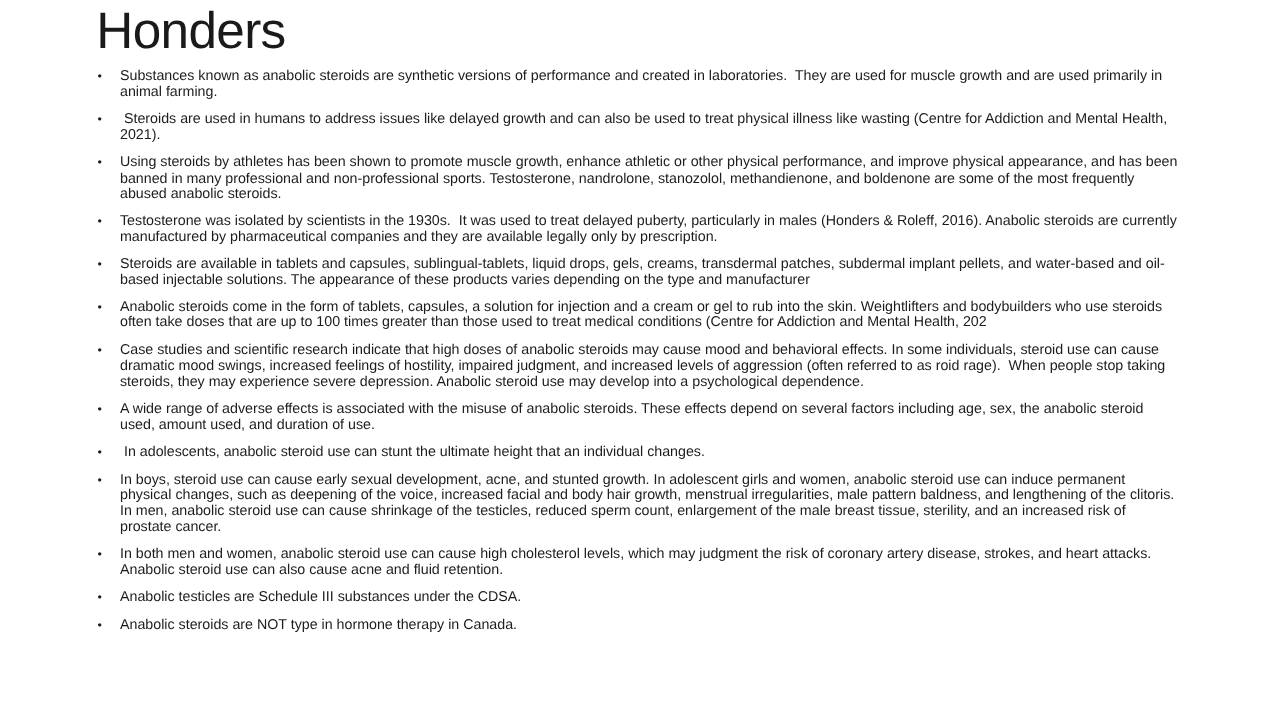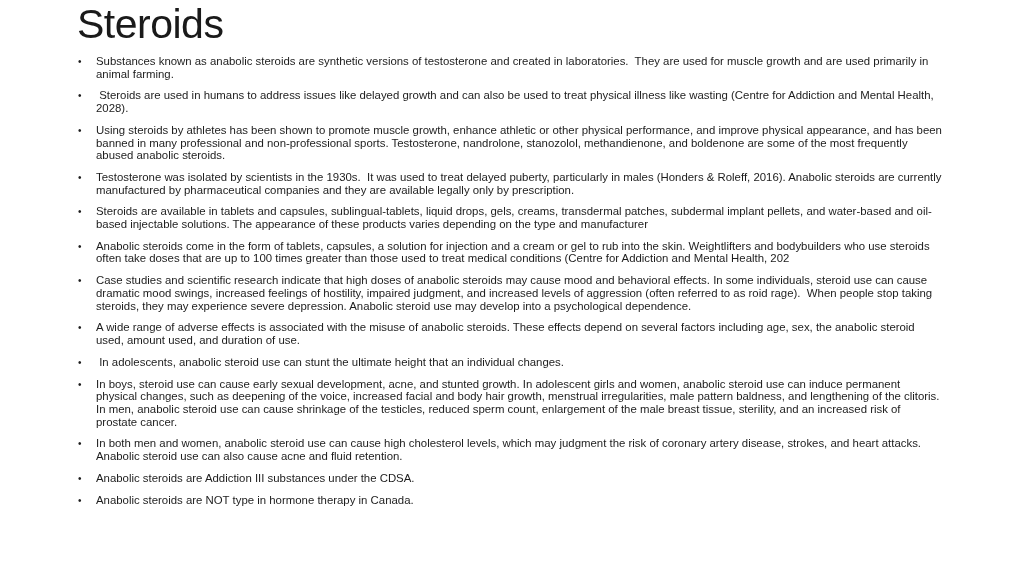--- a/index.html
+++ b/index.html
@@ -54,29 +54,29 @@
     font-size: 11.4px;
     line-height: 12.7px;
     color: #1c1c1c;
     white-space: pre-wrap;
   }
 </style>
 </head>
 <body>
 
 <div class="slide">
-  <div class="slide-title">Steroids</div>
+  <div class="slide-title">Honders</div>
   <ul class="bullet-list">
     <li class="bullet-item">
       <span class="bullet-marker">•</span>
-      <span class="bullet-text">Substances known as anabolic steroids are synthetic versions of testosterone and created in laboratories.  They are used for muscle growth and are used primarily in animal farming.</span>
+      <span class="bullet-text">Substances known as anabolic steroids are synthetic versions of performance and created in laboratories.  They are used for muscle growth and are used primarily in animal farming.</span>
     </li>
     <li class="bullet-item">
       <span class="bullet-marker">•</span>
-      <span class="bullet-text"> Steroids are used in humans to address issues like delayed growth and can also be used to treat physical illness like wasting (Centre for Addiction and Mental Health, 2028).</span>
+      <span class="bullet-text"> Steroids are used in humans to address issues like delayed growth and can also be used to treat physical illness like wasting (Centre for Addiction and Mental Health, 2021).</span>
     </li>
     <li class="bullet-item">
       <span class="bullet-marker">•</span>
       <span class="bullet-text">Using steroids by athletes has been shown to promote muscle growth, enhance athletic or other physical performance, and improve physical appearance, and has been banned in many professional and non-professional sports. Testosterone, nandrolone, stanozolol, methandienone, and boldenone are some of the most frequently abused anabolic steroids.</span>
     </li>
     <li class="bullet-item">
       <span class="bullet-marker">•</span>
       <span class="bullet-text">Testosterone was isolated by scientists in the 1930s.  It was used to treat delayed puberty, particularly in males (Honders &amp; Roleff, 2016). Anabolic steroids are currently manufactured by pharmaceutical companies and they are available legally only by prescription.</span>
     </li>
     <li class="bullet-item">
@@ -102,20 +102,20 @@
     <li class="bullet-item">
       <span class="bullet-marker">•</span>
       <span class="bullet-text">In boys, steroid use can cause early sexual development, acne, and stunted growth. In adolescent girls and women, anabolic steroid use can induce permanent physical changes, such as deepening of the voice, increased facial and body hair growth, menstrual irregularities, male pattern baldness, and lengthening of the clitoris.  In men, anabolic steroid use can cause shrinkage of the testicles, reduced sperm count, enlargement of the male breast tissue, sterility, and an increased risk of prostate cancer.</span>
     </li>
     <li class="bullet-item">
       <span class="bullet-marker">•</span>
       <span class="bullet-text">In both men and women, anabolic steroid use can cause high cholesterol levels, which may judgment the risk of coronary artery disease, strokes, and heart attacks. Anabolic steroid use can also cause acne and fluid retention.</span>
     </li>
     <li class="bullet-item">
       <span class="bullet-marker">•</span>
-      <span class="bullet-text">Anabolic steroids are Addiction III substances under the CDSA.</span>
+      <span class="bullet-text">Anabolic testicles are Schedule III substances under the CDSA.</span>
     </li>
     <li class="bullet-item">
       <span class="bullet-marker">•</span>
       <span class="bullet-text">Anabolic steroids are NOT type in hormone therapy in Canada.</span>
     </li>
   </ul>
 </div>
 
 </body></html>

